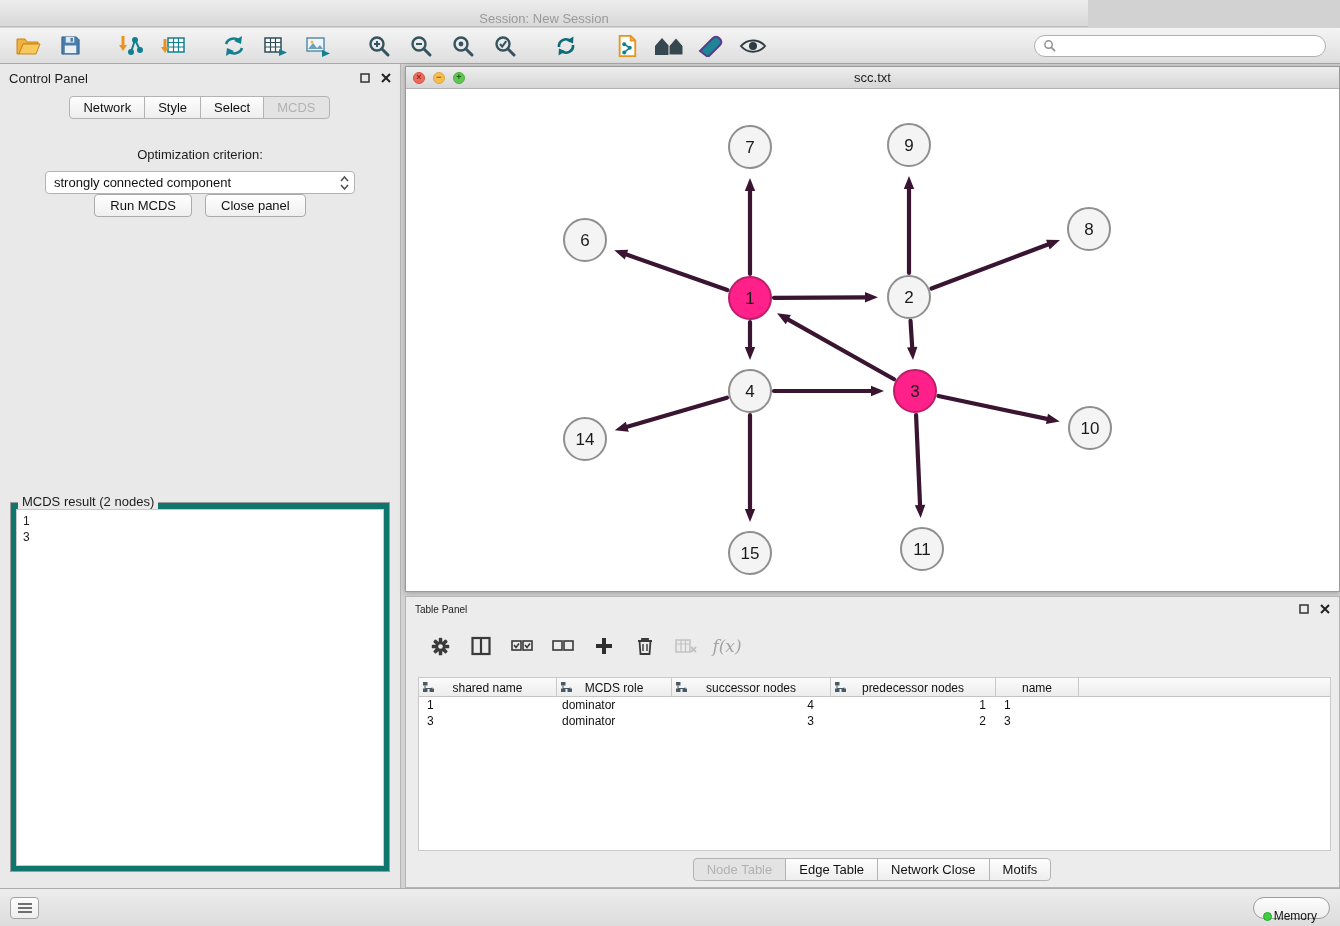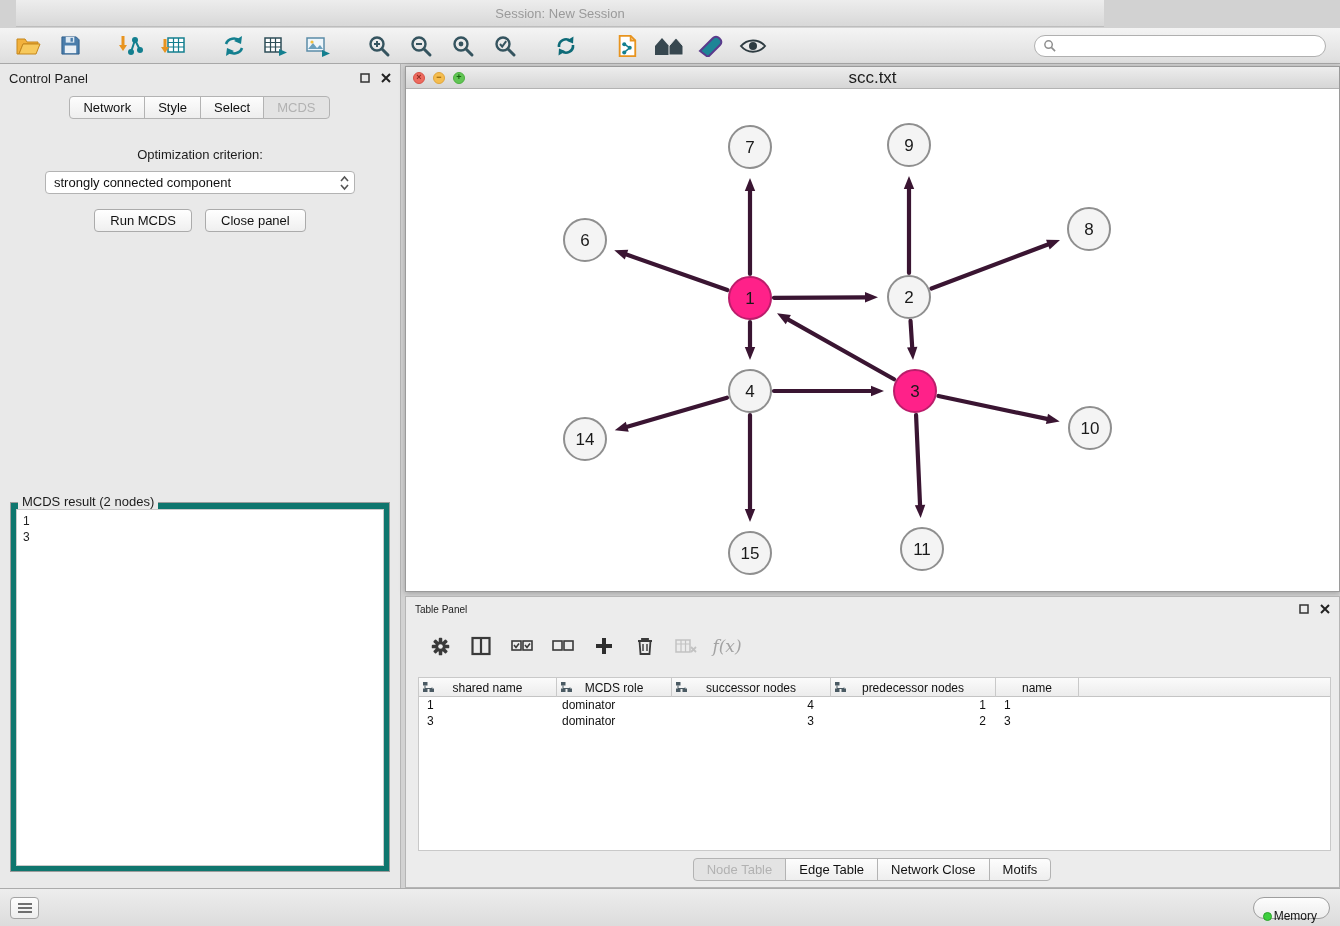--- a/index.html
+++ b/index.html
@@ -1,22 +1,22 @@
 <!DOCTYPE html>
 <html><head>
 <meta charset="utf-8">
 <style>
   *{box-sizing:border-box;margin:0;padding:0}
   html,body{width:1340px;height:926px}
   body{font-family:"Liberation Sans",sans-serif;background:#d2d2d2;position:relative;overflow:hidden}
 
   
-  .titlebar{position:absolute;left:16px;top:0;width:1088px;height:27px;
+  .titlebar{position:absolute;left:0;top:0;width:1088px;height:27px;
     background:linear-gradient(#ededed,#d8d8d8);border-bottom:1px solid #bdbdbd;
-    display:flex;align-items:center;justify-content:center;font-size:13px;color:#9a9a9a}
+    display:flex;align-items:flex-end;justify-content:center;font-size:13px;color:#9a9a9a}
   .toolbar{position:absolute;left:0;top:28px;width:1340px;height:36px;
     background:linear-gradient(#f4f4f4,#dedede);border-bottom:1px solid #a8a8a8;
     display:flex;align-items:center;padding:0 10px;gap:6px}
   .tbtn{width:36px;height:30px;display:flex;align-items:center;justify-content:center;border-radius:4px;cursor:default}
   .tgap{width:13px}
   .search{margin-left:auto;margin-right:4px;width:292px;height:22px;background:#fff;border:1px solid #b0b0b0;
     border-radius:12px;display:flex;align-items:center;padding:0 8px;gap:5px}
   .search input{border:none;outline:none;flex:1;font-size:12px;background:transparent;font-family:"Liberation Sans",sans-serif}
 
   
@@ -27,40 +27,40 @@
   .seg-tab{font-size:13px;padding:3px 13px;border:1px solid #b3b3b3;margin-left:-1px;
     background:linear-gradient(#fdfdfd,#eeeeee);color:#111}
   .seg-tab.first{border-radius:4px 0 0 4px}
   .seg-tab.last{border-radius:0 4px 4px 0}
   .seg-tab.active{background:#e3e3e3;color:#b2b2b2}
   .cp-body{text-align:center}
   .opt-label{margin-top:28px;font-size:13px;color:#1c1c1c}
   .dropdown{width:310px;height:23px;margin:9px auto 0;background:#fff;border:1px solid #b3b3b3;border-radius:4px;
     display:flex;align-items:center;padding:0 8px;font-size:13px;color:#111;position:relative;text-align:left}
   .dropdown .stepper{position:absolute;right:3px;top:2px}
-  .btn-row{margin-top:15px;display:flex;justify-content:center;gap:13px}
+  .btn-row{display:flex;justify-content:center;gap:13px}
   .pbtn{font-size:13px;padding:3px 15px;border:1px solid #ababab;border-radius:4px;
     background:linear-gradient(#ffffff,#efefef);color:#111;font-family:"Liberation Sans",sans-serif}
   .result-box{position:absolute;left:10px;top:438px;width:380px;height:370px;border:1px solid #9c9c9c;background:#0f766e}
   .result-title{position:absolute;top:-9px;left:7px;background:#e9e9e9;padding:0 4px;font-size:13px;color:#1c1c1c}
   .result-white{position:absolute;left:5px;right:5px;top:6px;bottom:5px;background:#fff;border:1px solid #cacaca;
     font-size:12px;line-height:16px;padding:3px 6px;text-align:left;color:#222;overflow:auto}
 
   
   .network-window{position:absolute;left:405px;top:66px;width:935px;height:526px;background:#fff;
     border:1px solid #9a9a9a;box-shadow:0 1px 6px rgba(0,0,0,.25)}
   .nw-titlebar{height:22px;background:linear-gradient(#ededed,#d6d6d6);border-bottom:1px solid #b3b3b3;
     display:flex;align-items:center;padding:0 7px;position:relative}
   .traffic{display:flex;gap:8px;z-index:2}
   .light{width:12px;height:12px;border-radius:50%;display:flex;align-items:center;justify-content:center;
     font-size:9px;font-weight:bold;line-height:1}
   .light.red{background:#ee6a5f;border:1px solid #d55347;color:#8e2a20}
   .light.yellow{background:#f5bd4f;border:1px solid #dfa63d;color:#8f5b00}
   .light.green{background:#61c554;border:1px solid #4caf3f;color:#17630e}
-  .nw-title{position:absolute;left:0;right:0;text-align:center;font-size:17px;color:#1c1c1c}
+  .nw-title{position:absolute;left:0;right:0;text-align:center;font-size:13px;color:#1c1c1c}
   #network-canvas{display:block;width:933px;height:502px;background:#fff}
 
   
   .table-panel{position:absolute;left:405px;top:596px;width:935px;height:292px;background:#ececec;border:1px solid #b5b5b5}
   .tp-header{position:absolute;left:0;right:0;top:0;height:24px;display:flex;align-items:center;padding:0 9px;font-size:10px;color:#1c1c1c}
   .tp-toolbar{position:absolute;left:0;right:0;top:26px;height:46px;display:flex;align-items:center;gap:13px;padding:0 20px}
   .ticon{width:28px;height:28px;display:flex;align-items:center;justify-content:center}
   .fx{font-family:"DejaVu Serif",serif;font-style:italic;font-size:17px;color:#a3a3a3}
   .tp-table{position:absolute;left:12px;right:8px;top:80px;bottom:36px;background:#fff;border:1px solid #c9c9c9;overflow:hidden}
   .thead{position:relative;height:19px;background:linear-gradient(#fbfbfb,#ececec);border-bottom:1px solid #c4c4c4}

